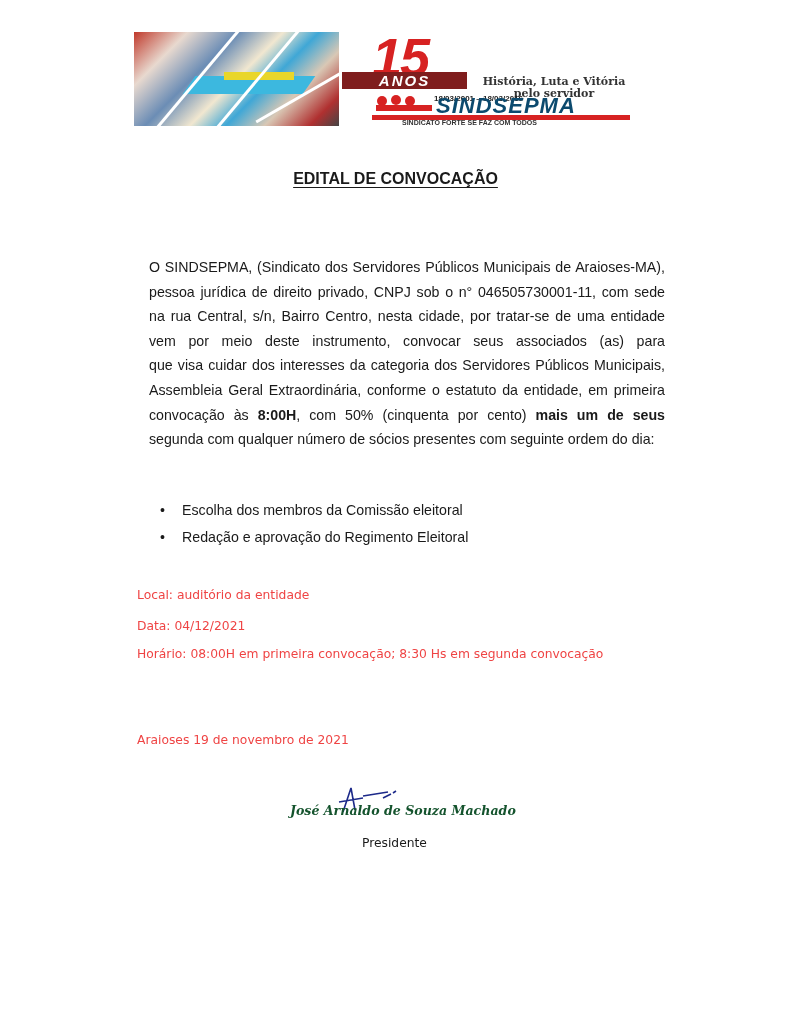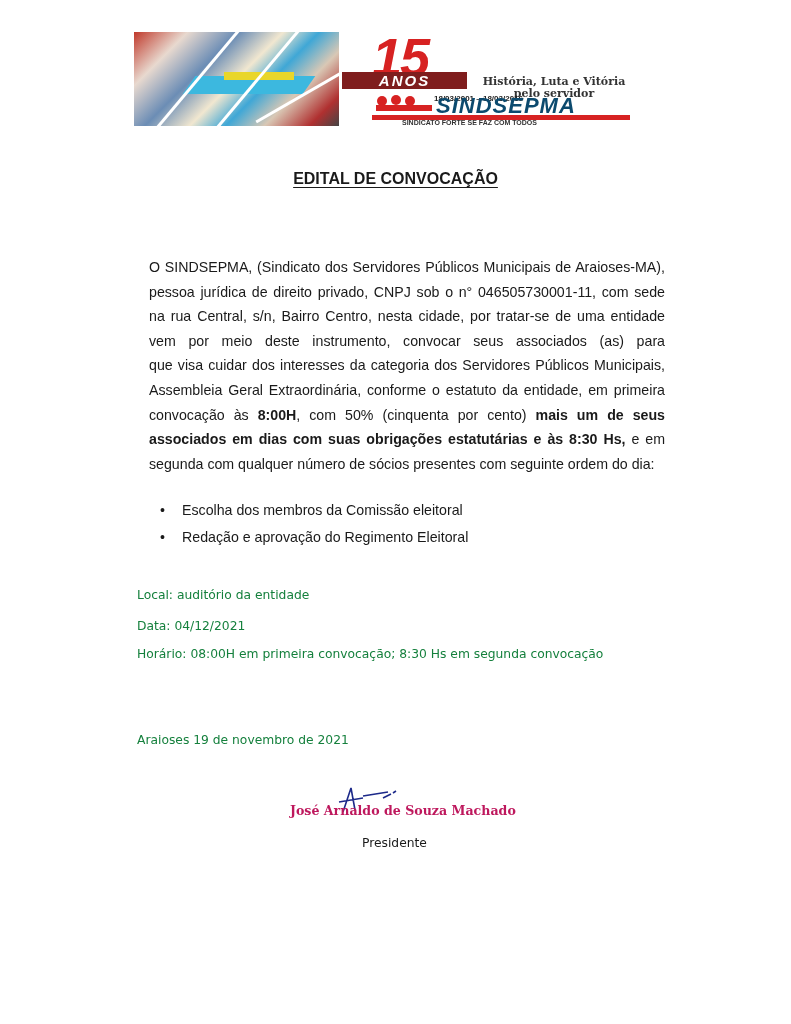--- a/index.html
+++ b/index.html
@@ -32,27 +32,27 @@
   #body { position:absolute; left:137px; top:255px; width:516px; font-family:"Liberation Sans",sans-serif; font-size:14.2px;
           line-height:24.6px; text-align:justify;margin-left:12px; }
   #body .line { display:block; white-space:nowrap; text-align:justify; text-align-last:justify; }
   #body .line.last { text-align-last:left; }
   b { font-weight:bold; }
 
   #agenda { position:absolute; left:160px; top:497px; margin:0; padding:0; list-style:none; font-family:"Liberation Sans",sans-serif; font-size:14.2px; line-height:27px; }
   #agenda li { position:relative; padding-left:22px; }
   #agenda li .bullet { position:absolute; left:0; top:0; }
 
-  .info { position:absolute; left:137px; font-family:"DejaVu Sans",sans-serif; font-size:12.3px; color:#15803d; }
+  .info { position:absolute; left:137px; font-family:"DejaVu Sans",sans-serif; font-size:12.3px; color:#ef4444; }
   #local { top:588px; }
   #data { top:619px; }
   #horario { top:647px; }
   #place-date { top:733px; }
 
-  #sig-name { position:absolute; left:290px; top:803px; font-family:"DejaVu Serif",serif; font-weight:bold; font-size:12.6px; color:#be185d; }
+  #sig-name { position:absolute; left:290px; top:803px; font-family:"DejaVu Serif",serif; font-weight:bold; font-size:12.6px; color:#14532d;font-style:italic; }
   #signature { position:absolute; left:333px; top:784px; width:70px; height:30px; }
   #role { position:absolute; left:362px; top:836px; font-family:"DejaVu Sans",sans-serif; font-size:12.3px; }
 </style>
 </head>
 <body>
 
 <div id="banner">
   <div id="photo">
     <div class="pool"></div>
     <div class="yellow"></div>
@@ -81,21 +81,20 @@
 <div id="title">EDITAL DE CONVOCAÇÃO</div>
 
 <div id="body">
   <span class="line">O SINDSEPMA, (Sindicato dos Servidores Públicos Municipais de Araioses-MA),</span>
   <span class="line">pessoa jurídica de direito privado, CNPJ sob o n° 046505730001-11, com sede</span>
   <span class="line">na rua Central, s/n, Bairro Centro, nesta cidade, por tratar-se de uma entidade</span>
   <span class="line">vem por meio deste instrumento, convocar seus associados (as) para</span>
   <span class="line">que visa cuidar dos interesses da categoria dos Servidores Públicos Municipais,</span>
   <span class="line">Assembleia Geral Extraordinária, conforme o estatuto da entidade, em primeira</span>
   <span class="line"><span>convocação às </span><b>8:00H</b><span>, com 50% (cinquenta por cento) </span><b>mais um de seus</b></span>
-  <span class="line"><b>associados em dias com suas obrigações estatutárias e às 8:30 Hs,</b><span> e em</span></span>
   <span class="line last">segunda com qualquer número de sócios presentes com seguinte ordem do dia:</span>
 </div>
 
 <ul id="agenda">
   <li><span class="bullet">•</span><span>Escolha dos membros da Comissão eleitoral</span></li>
   <li><span class="bullet">•</span><span>Redação e aprovação do Regimento Eleitoral</span></li>
 </ul>
 
 <div id="local" class="info">Local: auditório da entidade</div>
 <div id="data" class="info">Data: 04/12/2021</div>

